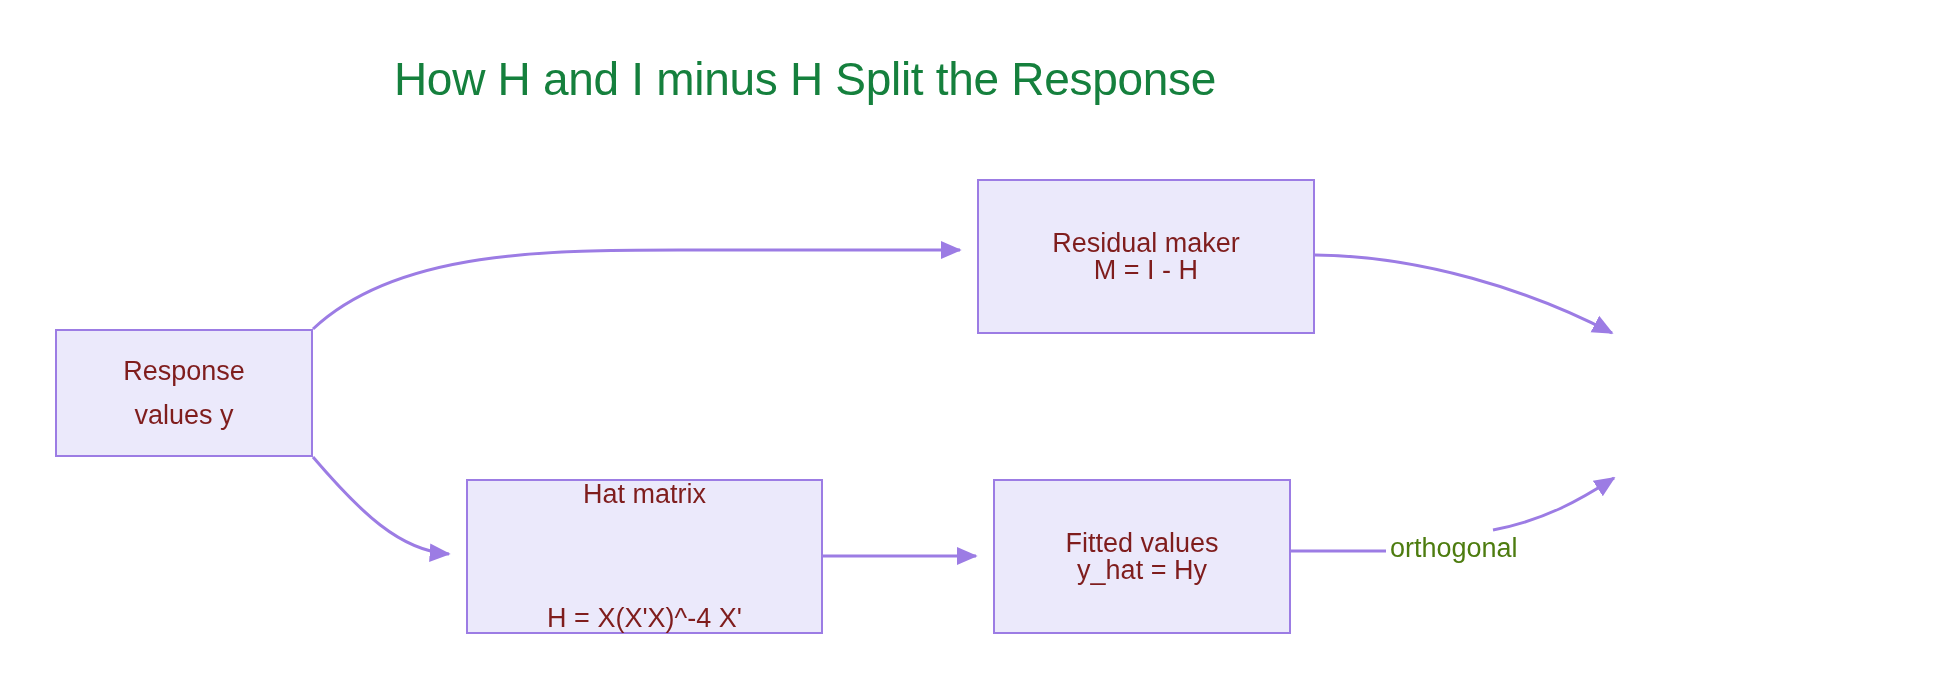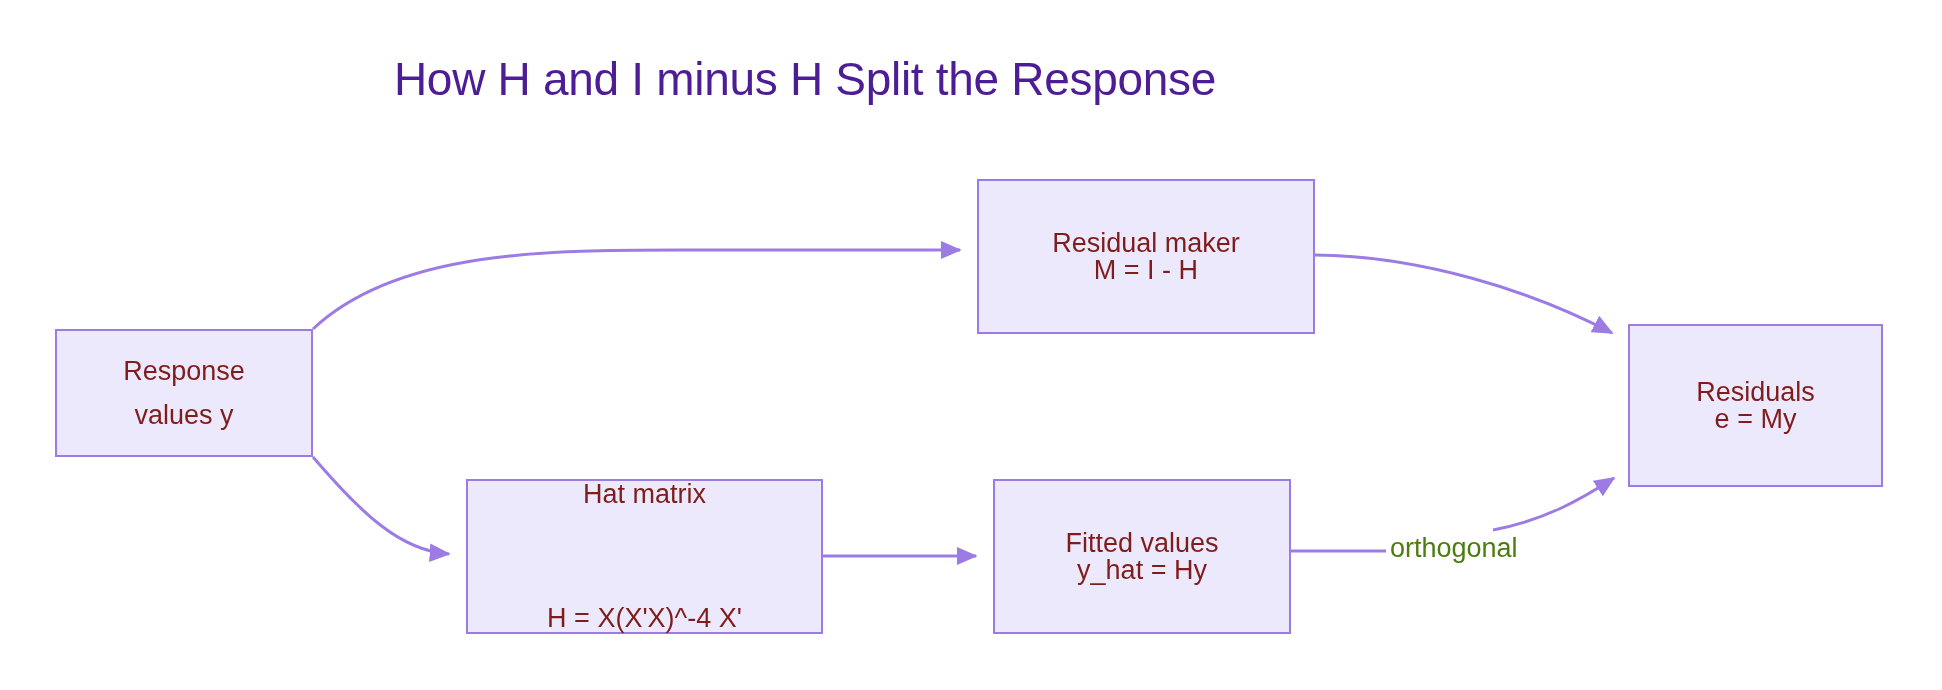--- a/index.html
+++ b/index.html
@@ -21,21 +21,21 @@
   }
   #diagram-title {
     position: absolute;
     left: 0;
     top: 52px;
     width: 1942px;
     text-align: center;
     font-size: 46px;
     font-weight: 400;
     letter-spacing: -0.3px;
-    color: #4c1d95;
+    color: #15803d;
     white-space: nowrap;
   }
   
   #diagram-title .title-inner {
     display: inline-block;
     position: relative;
     left: -166px;
   }
   svg#edges {
     position: absolute;
@@ -117,20 +117,16 @@
   <div class="node" id="node-hat-matrix">
     <span class="line1">Hat matrix</span>
     <span class="line2">H = X(X'X)^-4 X'</span>
   </div>
 
   <div class="node" id="node-fitted-values">
     <span class="line1">Fitted values</span>
     <span class="line2">y_hat = Hy</span>
   </div>
 
-  <div class="node" id="node-residuals">
-    <span class="line1">Residuals</span>
-    <span class="line2">e = My</span>
-  </div>
 
   <div class="edge-label" id="label-orthogonal">orthogonal</div>
 
 </div>
 
 </body></html>

